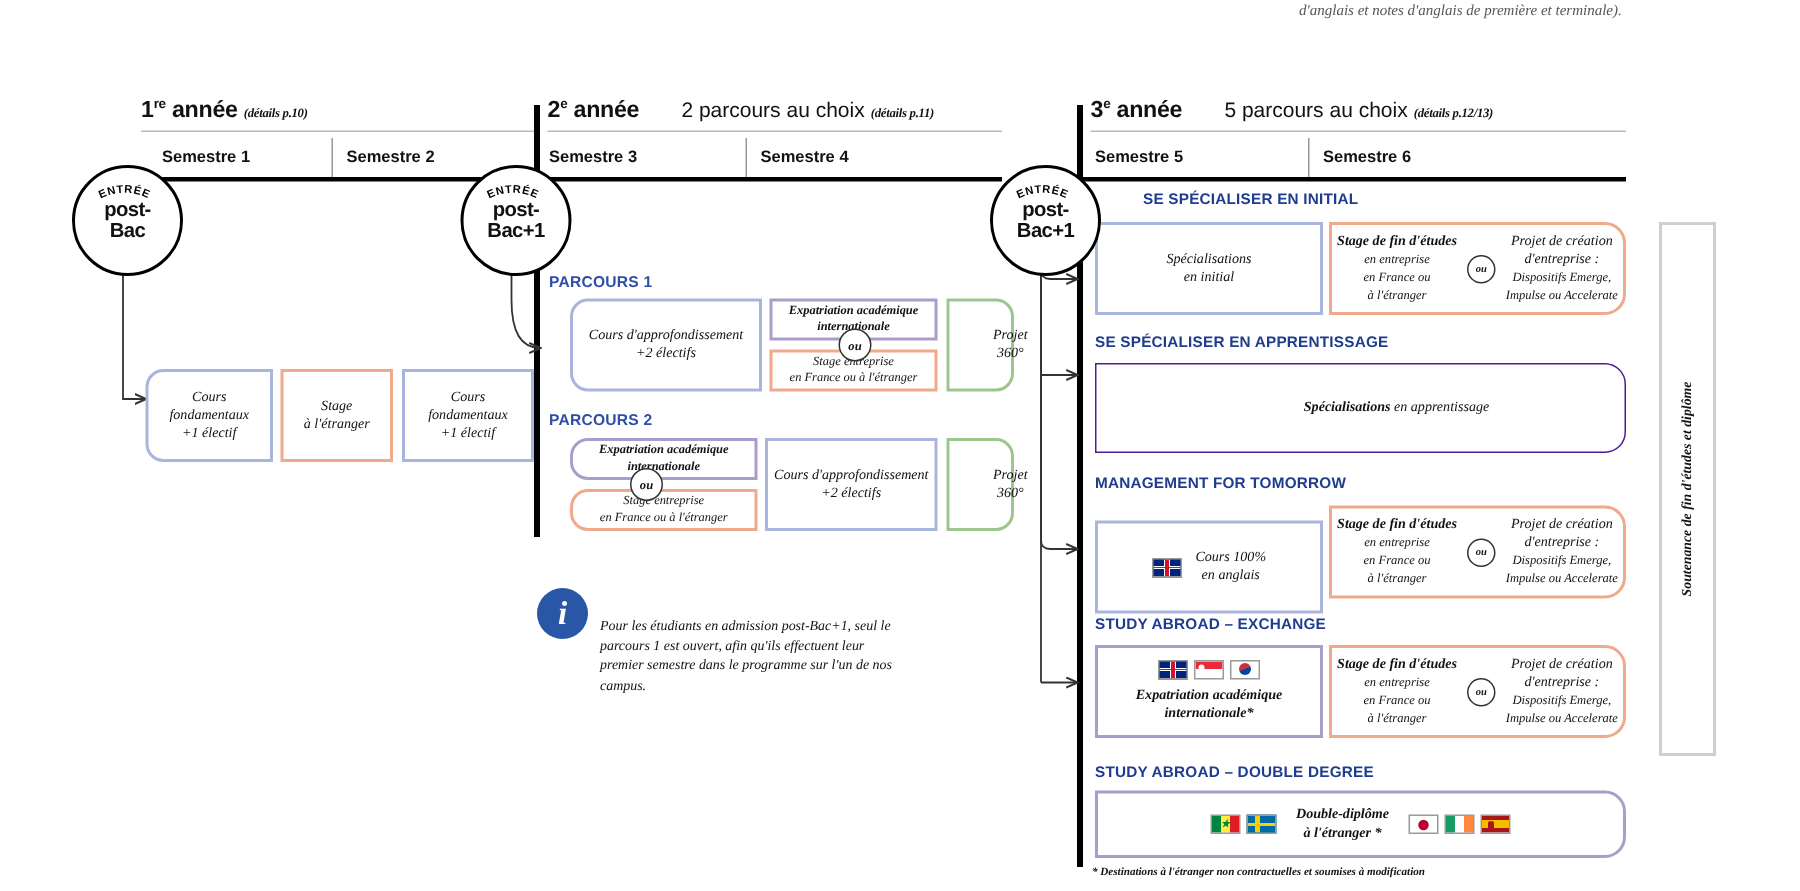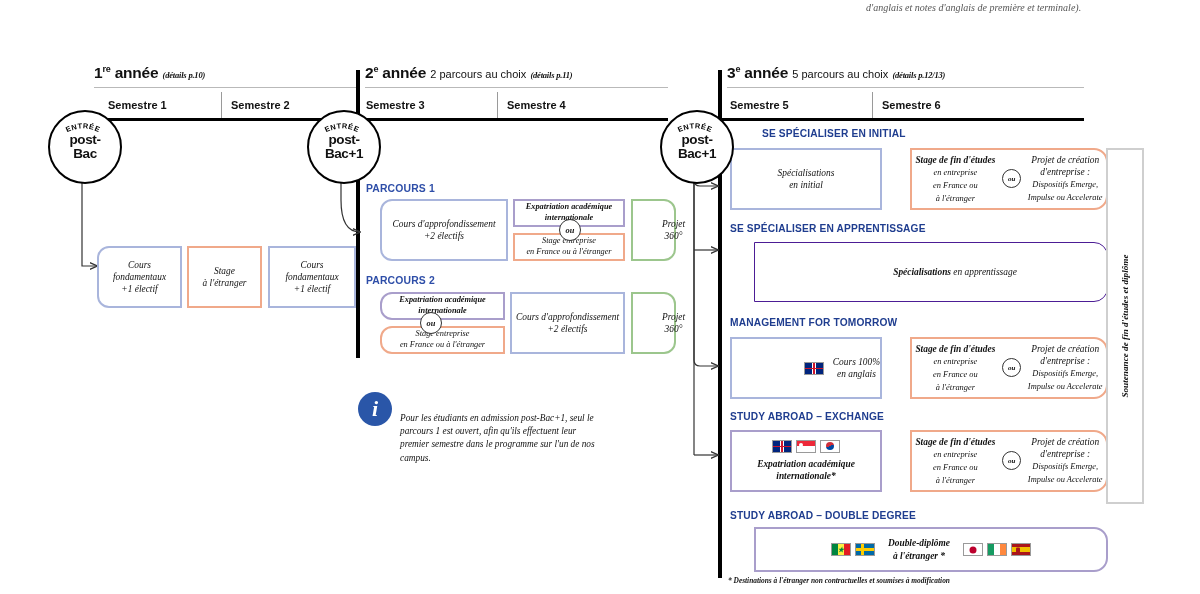--- a/index.html
+++ b/index.html
@@ -18,21 +18,21 @@
   }
   #top-fragment-2{
     left:706px;top:-4px;width:120px;height:7px;
     background:linear-gradient(to bottom,transparent 40%,#cfcfcf 40%,#cfcfcf 55%,transparent 55%);
     opacity:.55;
   }
 
   
   .year-head{font-size:15.5px;font-weight:bold;letter-spacing:-.2px;}
   .year-head sup{font-size:9px;font-weight:bold;vertical-align:super;}
-  .year-sub{font-size:11px;font-weight:normal;letter-spacing:0;}
+  .year-sub{font-size:14px;font-weight:normal;letter-spacing:0;margin-left:24px;}
   .year-detail{font-family:"Liberation Serif",serif;font-style:italic;font-size:8.5px;font-weight:bold;}
   .hrule-thin{height:1px;background:#b9b9b9;}
   .hrule-thick{height:2.6px;background:#000;}
   .sem{font-size:11px;font-weight:bold;}
   .vdiv{width:1px;background:#9a9a9a;}
 
   
   .year-sep{width:4px;background:#000;}
 
   
@@ -60,21 +60,21 @@
   }
   .b-blue  {border:2.2px solid #a9b5dc;}
   .b-orange{border:2.2px solid #f0a98a;}
   .b-purple{border:2.2px solid #a99ecb;font-weight:bold;}
   .b-green {border:2.2px solid #9cc68d;padding-left:40px;}
   .b-yellow{border:1px solid #4c1d95;padding-left:48px;}
   .b-grey  {border:2.6px solid #cfcfcf;}
   .r-left  {border-top-left-radius:12px;border-bottom-left-radius:12px;}
   .r-right {border-top-right-radius:12px;border-bottom-right-radius:12px;}
   .r-tr    {border-top-right-radius:14px;}
-  .r-br    {border-bottom-right-radius:14px;margin-left:24px;}
+  .r-br    {border-bottom-right-radius:14px;}
 
   
   .ou{
     border:1.4px solid #333;border-radius:50%;background:#fff;
     display:flex;align-items:center;justify-content:center;
     font-family:"Liberation Serif",serif;font-style:italic;font-weight:bold;
     font-size:8.4px;z-index:12;color:#111;
   }
 
   
@@ -341,21 +341,21 @@
 </div>
 
 <div class="abs track-label" style="left:730px;top:223px;">SE SPÉCIALISER EN APPRENTISSAGE</div>
 <div class="abs box b-yellow r-tr r-br" style="left:730px;top:242px;width:354px;height:60px;">
   <span>
     <span class="bold-serif">Spécialisations</span><span> en apprentissage</span>
   </span>
 </div>
 
 <div class="abs track-label" style="left:730px;top:317px;">MANAGEMENT FOR TOMORROW</div>
-<div class="abs box b-blue" style="left:730px;top:337px;width:152px;height:62px;justify-content:flex-end;">
+<div class="abs box b-blue" style="left:730px;top:347px;width:152px;height:62px;">
   <div style="display:flex;align-items:center;gap:9px;">
     <span class="flag f-uk"></span>
     <span style="white-space:pre-line;">Cours 100%
 en anglais</span>
   </div>
 </div>
 <div class="abs box b-orange r-tr r-br" style="left:886px;top:337px;width:198px;height:62px;">
   <div style="width:100%;display:flex;align-items:center;justify-content:space-around;">
     <div style="line-height:1.3;">
       <span class="bold-serif">Stage de fin d'études</span><br>

